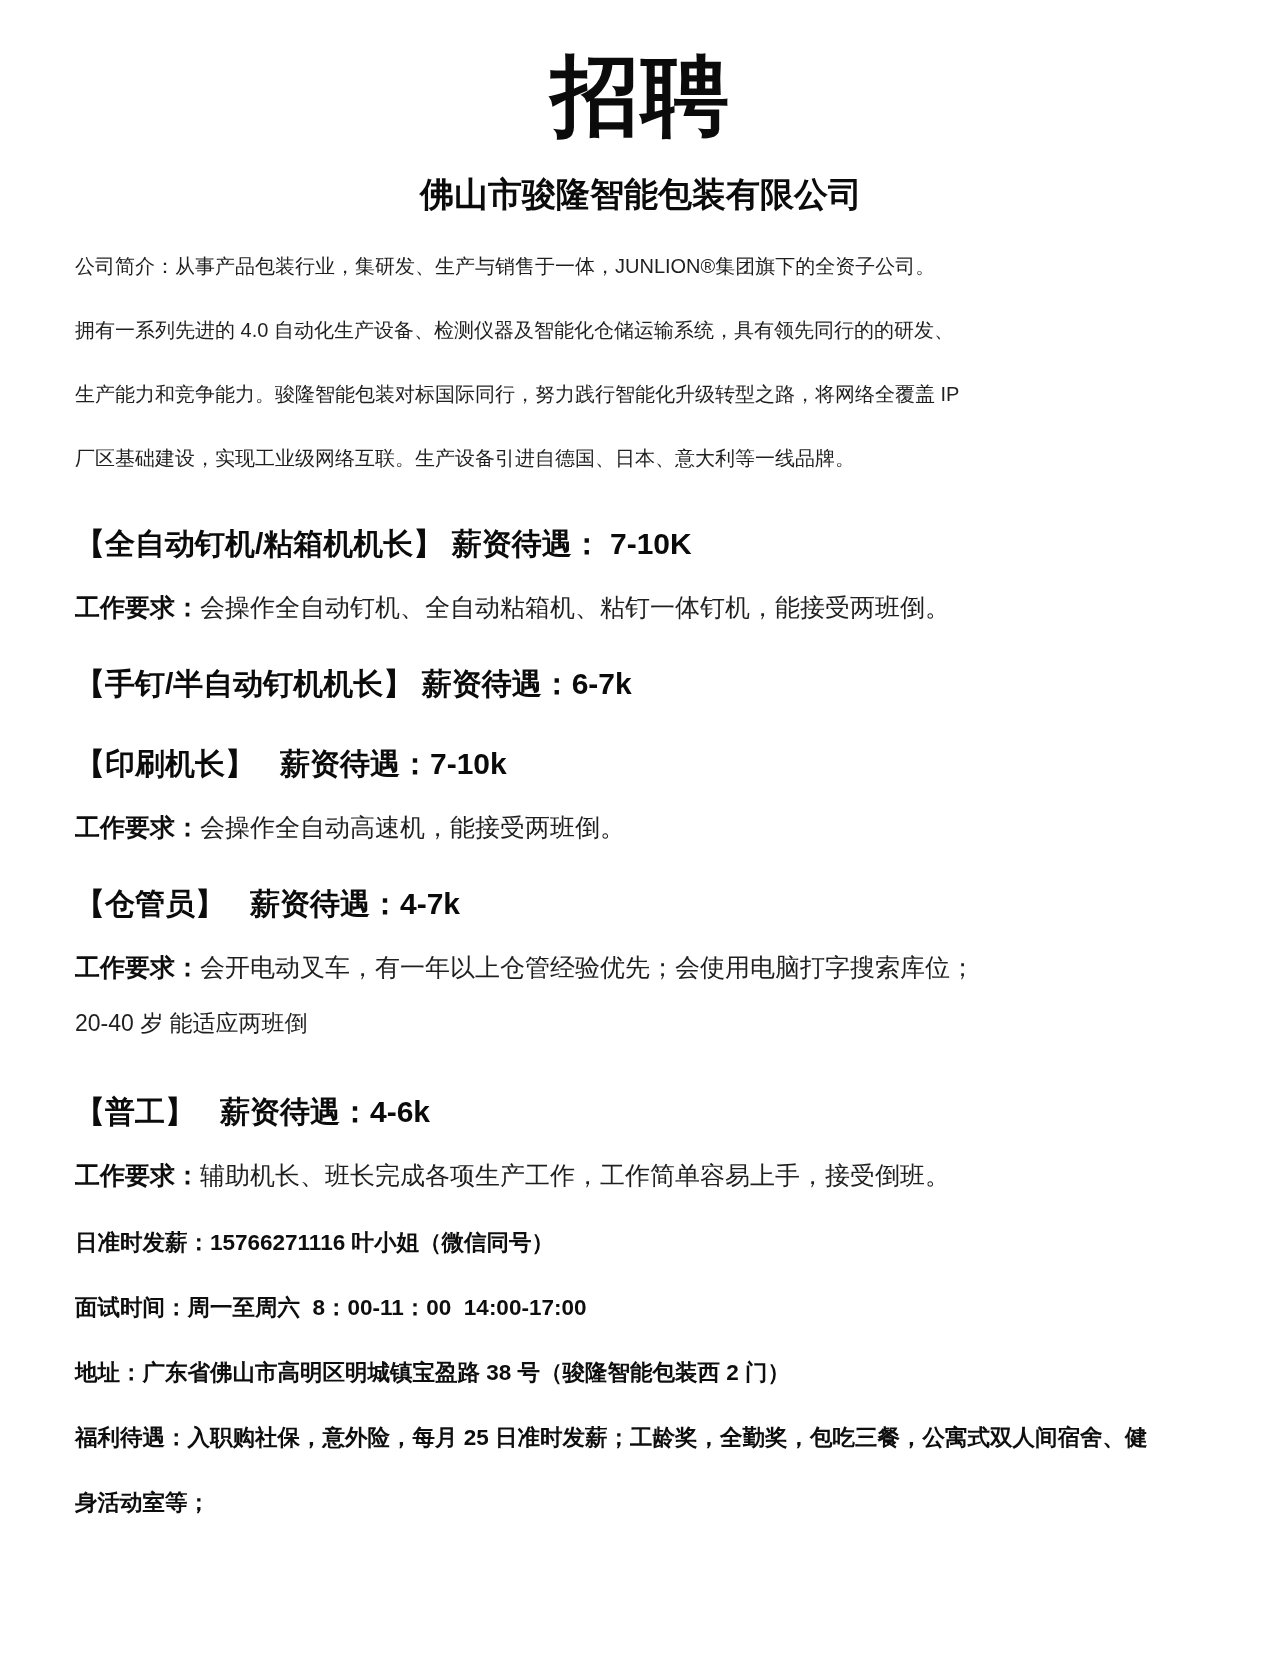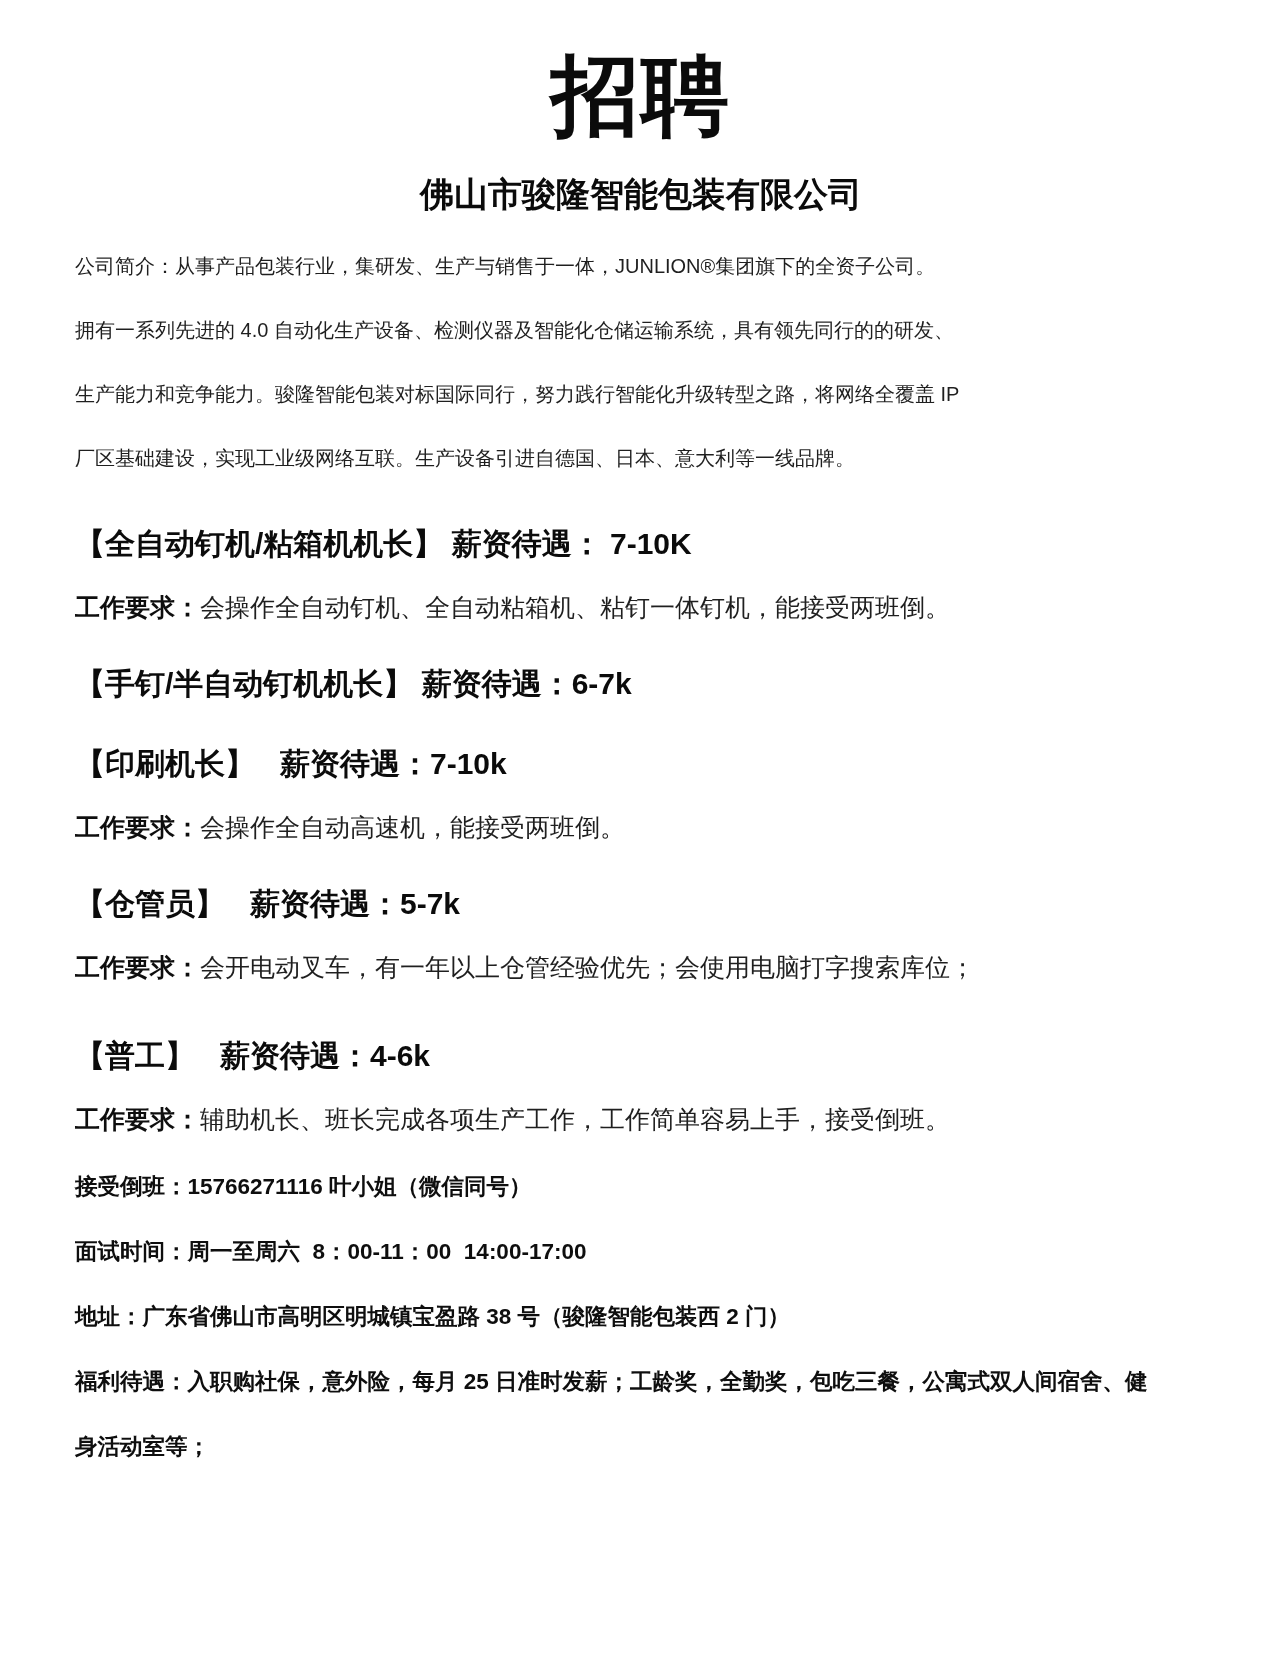--- a/index.html
+++ b/index.html
@@ -124,30 +124,31 @@
   <section>
     <h3 class="job-heading">【手钉/半自动钉机机长】 薪资待遇：6-7k</h3>
   </section>
 
   <section>
     <h3 class="job-heading">【印刷机长】   薪资待遇：7-10k</h3>
     <p class="job-req"><span class="req-label">工作要求：</span><span class="req-text">会操作全自动高速机，能接受两班倒。</span></p>
   </section>
 
   <section>
-    <h3 class="job-heading">【仓管员】   薪资待遇：5-7k</h3>
+    <h3 class="job-heading">【仓管员】   薪资待遇：4-7k</h3>
     <p class="job-req"><span class="req-label">工作要求：</span><span class="req-text">会开电动叉车，有一年以上仓管经验优先；会使用电脑打字搜索库位；</span></p>
+    <p class="job-note">20-40 岁 能适应两班倒</p>
   </section>
 
   <section>
     <h3 class="job-heading last">【普工】   薪资待遇：4-6k</h3>
     <p class="job-req"><span class="req-label">工作要求：</span><span class="req-text">辅助机长、班长完成各项生产工作，工作简单容易上手，接受倒班。</span></p>
   </section>
 
   <div class="contact">
-    <p class="info"><span class="info-label">接受倒班：</span><span class="info-value">15766271116 叶小姐（微信同号）</span></p>
+    <p class="info"><span class="info-label">日准时发薪：</span><span class="info-value">15766271116 叶小姐（微信同号）</span></p>
     <p class="info"><span class="info-label">面试时间：</span><span class="info-value">周一至周六  8：00-11：00  14:00-17:00</span></p>
     <p class="info"><span class="info-label">地址：</span><span class="info-value">广东省佛山市高明区明城镇宝盈路 38 号（骏隆智能包装西 2 门）</span></p>
     <p class="info"><span class="info-label">福利待遇：</span><span class="info-value">入职购社保，意外险，每月 25 日准时发薪；工龄奖，全勤奖，包吃三餐，公寓式双人间宿舍、健
 身活动室等；</span></p>
   </div>
 
 </div>
 
 </body></html>

